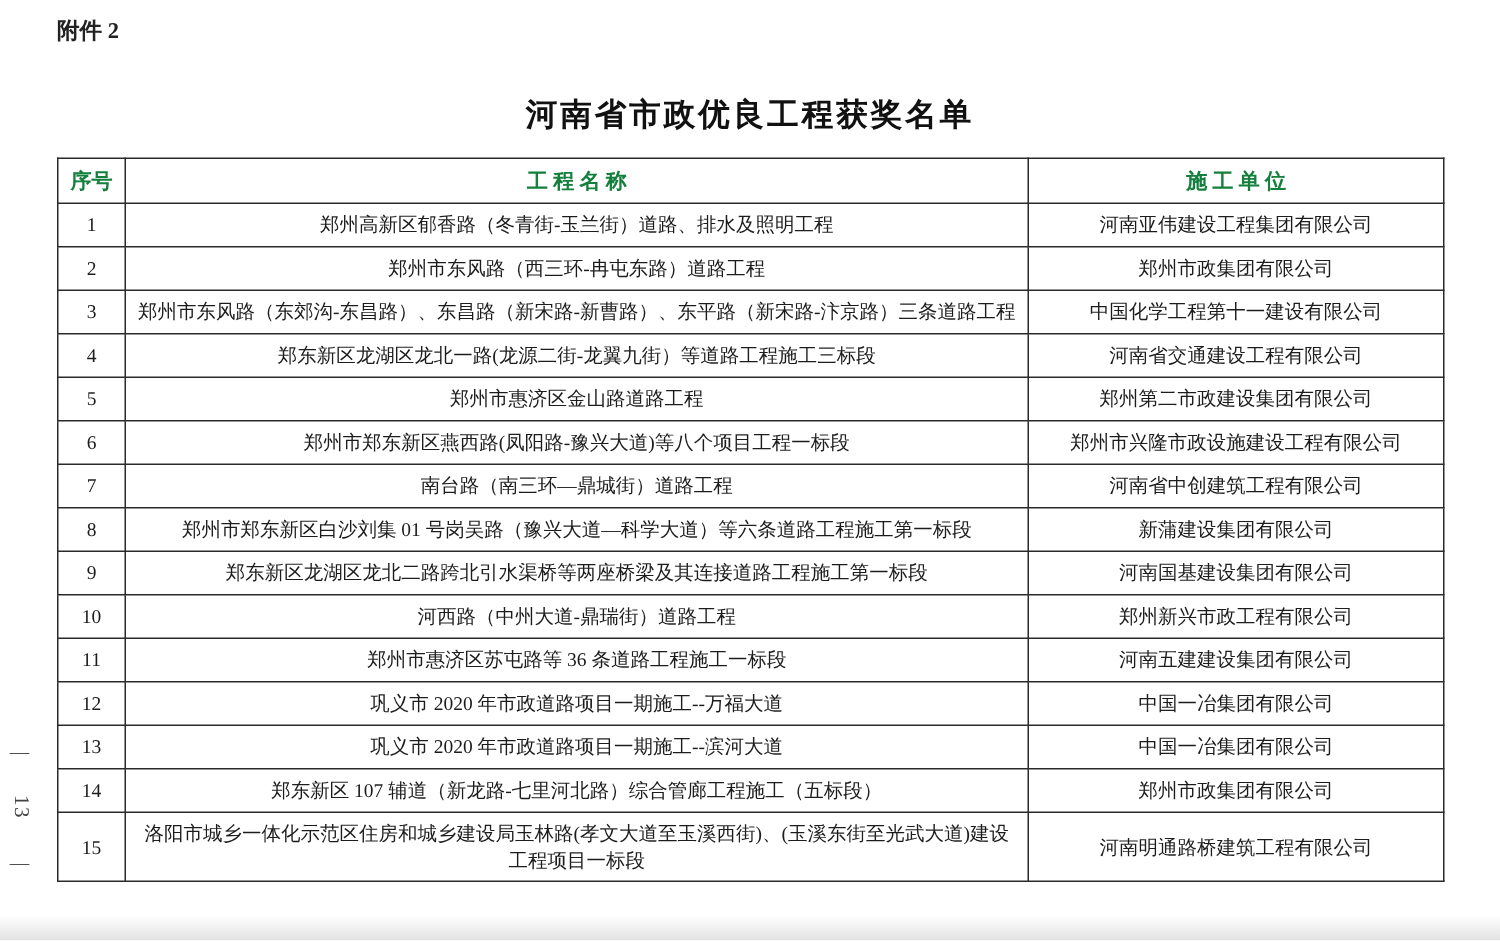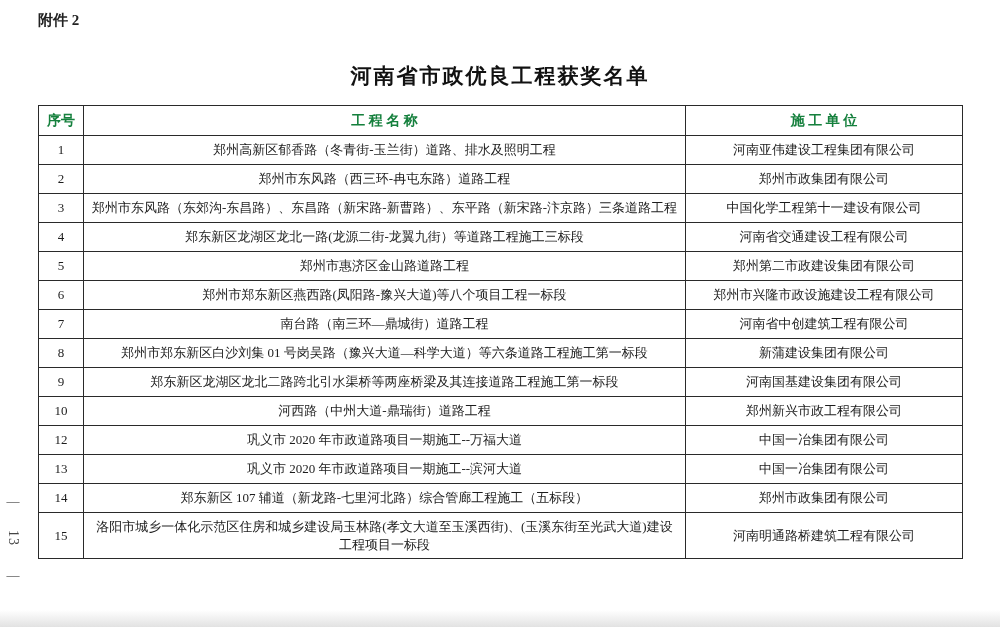--- a/index.html
+++ b/index.html
@@ -126,20 +126,25 @@
         <td class="cell-no">9</td>
         <td class="cell-name">郑东新区龙湖区龙北二路跨北引水渠桥等两座桥梁及其连接道路工程施工第一标段</td>
         <td class="cell-company">河南国基建设集团有限公司</td>
       </tr>
       <tr>
         <td class="cell-no">10</td>
         <td class="cell-name">河西路（中州大道-鼎瑞街）道路工程</td>
         <td class="cell-company">郑州新兴市政工程有限公司</td>
       </tr>
       <tr>
+        <td class="cell-no">11</td>
+        <td class="cell-name">郑州市惠济区苏屯路等 36 条道路工程施工一标段</td>
+        <td class="cell-company">河南五建建设集团有限公司</td>
+      </tr>
+      <tr>
         <td class="cell-no">12</td>
         <td class="cell-name">巩义市 2020 年市政道路项目一期施工--万福大道</td>
         <td class="cell-company">中国一冶集团有限公司</td>
       </tr>
       <tr>
         <td class="cell-no">13</td>
         <td class="cell-name">巩义市 2020 年市政道路项目一期施工--滨河大道</td>
         <td class="cell-company">中国一冶集团有限公司</td>
       </tr>
       <tr>

